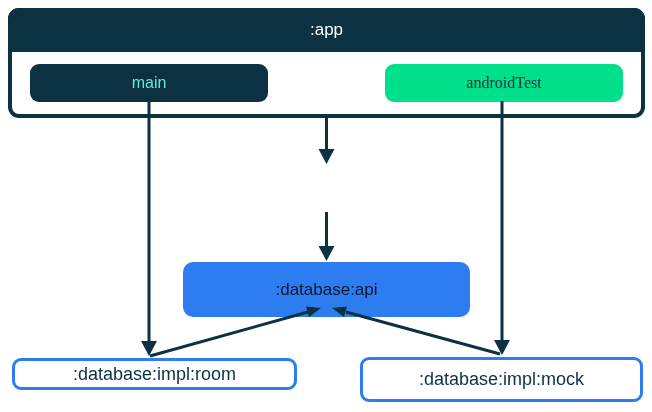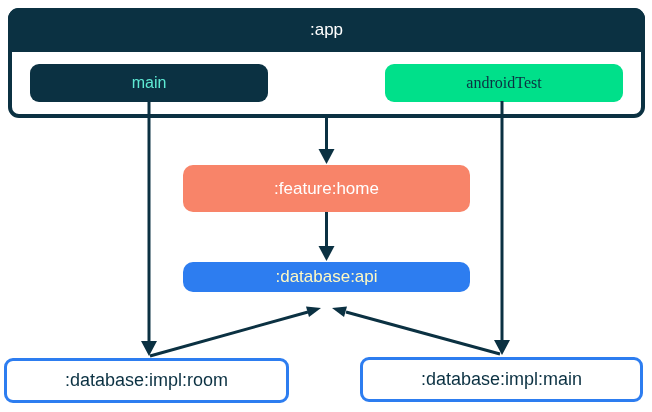--- a/index.html
+++ b/index.html
@@ -54,32 +54,32 @@
     display: flex; align-items: center; justify-content: center;
     border-radius: 10px;
     font-size: 17px;
   }
   .module-feature-home {
     left: 183px; top: 165px; width: 287px; height: 47px;
     background: var(--orange);
     color: #ffffff;
   }
   .module-database-api {
-    left: 183px; top: 262px; width: 287px; height: 30px;
+    left: 183px; top: 262px; width: 287px; height: 55px;
     background: var(--blue);
-    color: #fef9c3;
+    color: #0f172a;
   }
   .module-impl {
     background: #ffffff;
     border: 3px solid var(--blue);
     border-radius: 9px;
     color: var(--navy);
     font-size: 18px;
   }
-  .module-impl-room { left: 4px;   top: 358px; width: 285px; height: 45px; }
+  .module-impl-room { left: 12px;   top: 358px; width: 285px; height: 32px; }
   .module-impl-mock { left: 360px; top: 357px; width: 283px; height: 45px; }
 
   
   .edges {
     position: absolute; left: 0; top: 0;
     width: 652px; height: 412px;
     pointer-events: none;
   }
   .edge-line { stroke: var(--navy); stroke-width: 3; fill: none; }
   .edge-head { fill: var(--navy); stroke: none; }
@@ -94,31 +94,28 @@
     <span>:app</span>
   </div>
 
   <div class="abs pill pill-main">
     <span>main</span>
   </div>
   <div class="abs pill pill-androidtest">
     <span>androidTest</span>
   </div>
 
-  <div class="abs module module-feature-home">
-    <span>:feature:home</span>
-  </div>
   <div class="abs module module-database-api">
     <span>:database:api</span>
   </div>
   <div class="abs module module-impl module-impl-room">
     <span>:database:impl:room</span>
   </div>
   <div class="abs module module-impl module-impl-mock">
-    <span>:database:impl:main</span>
+    <span>:database:impl:mock</span>
   </div>
 
   <svg class="edges" viewBox="0 0 652 412">
 
     <g>
       <line class="edge-line" x1="326.5" y1="117" x2="326.5" y2="150"></line>
       <polygon class="edge-head" points="326.5,164 318.5,149 334.5,149"></polygon>
     </g>
 
     <g>

